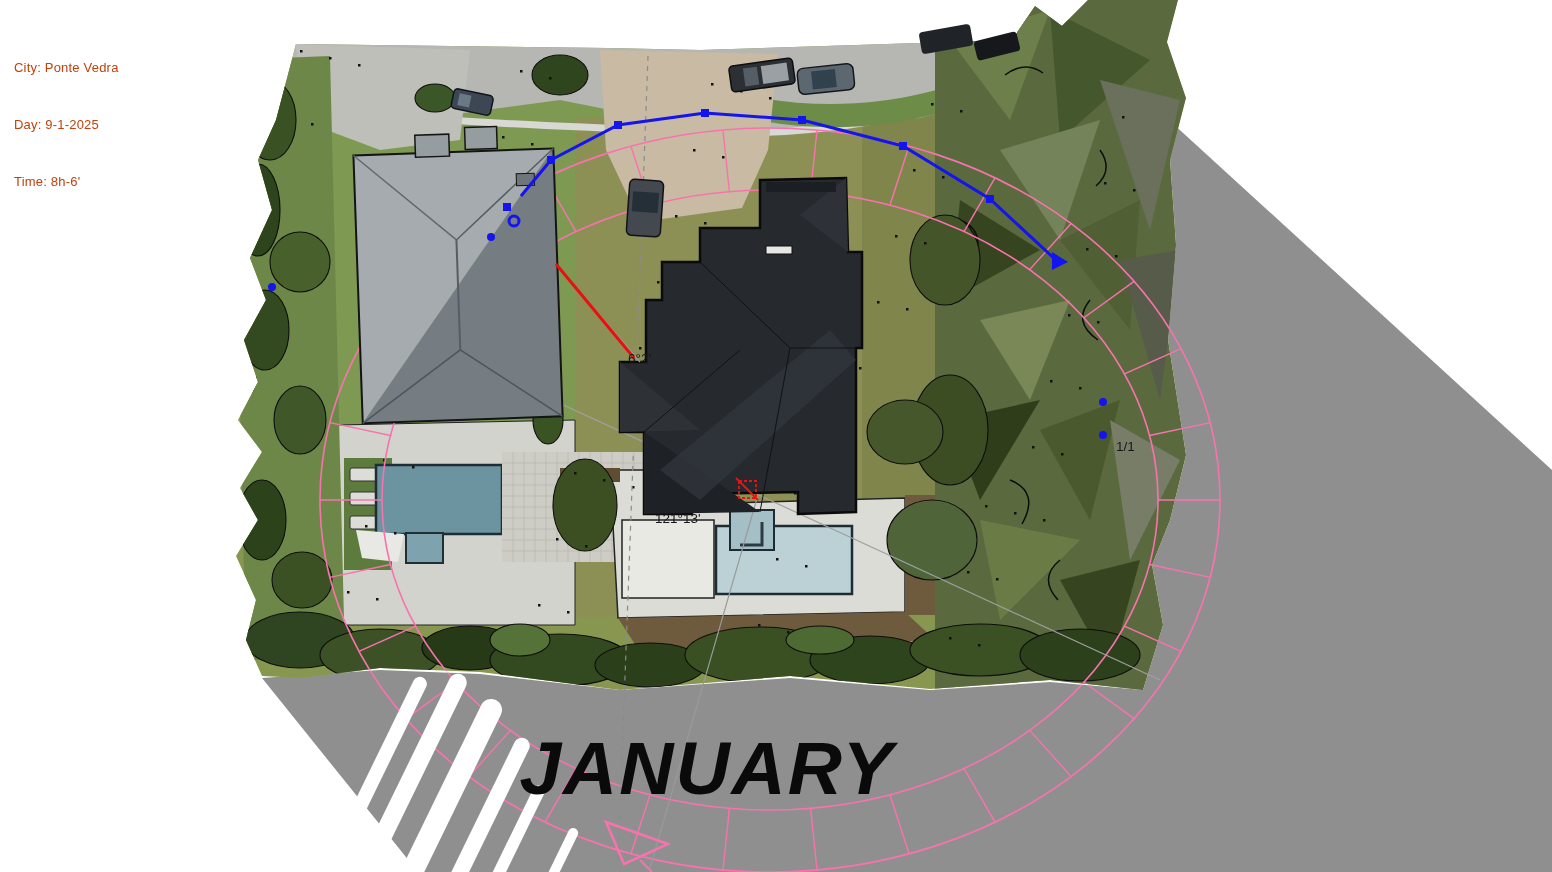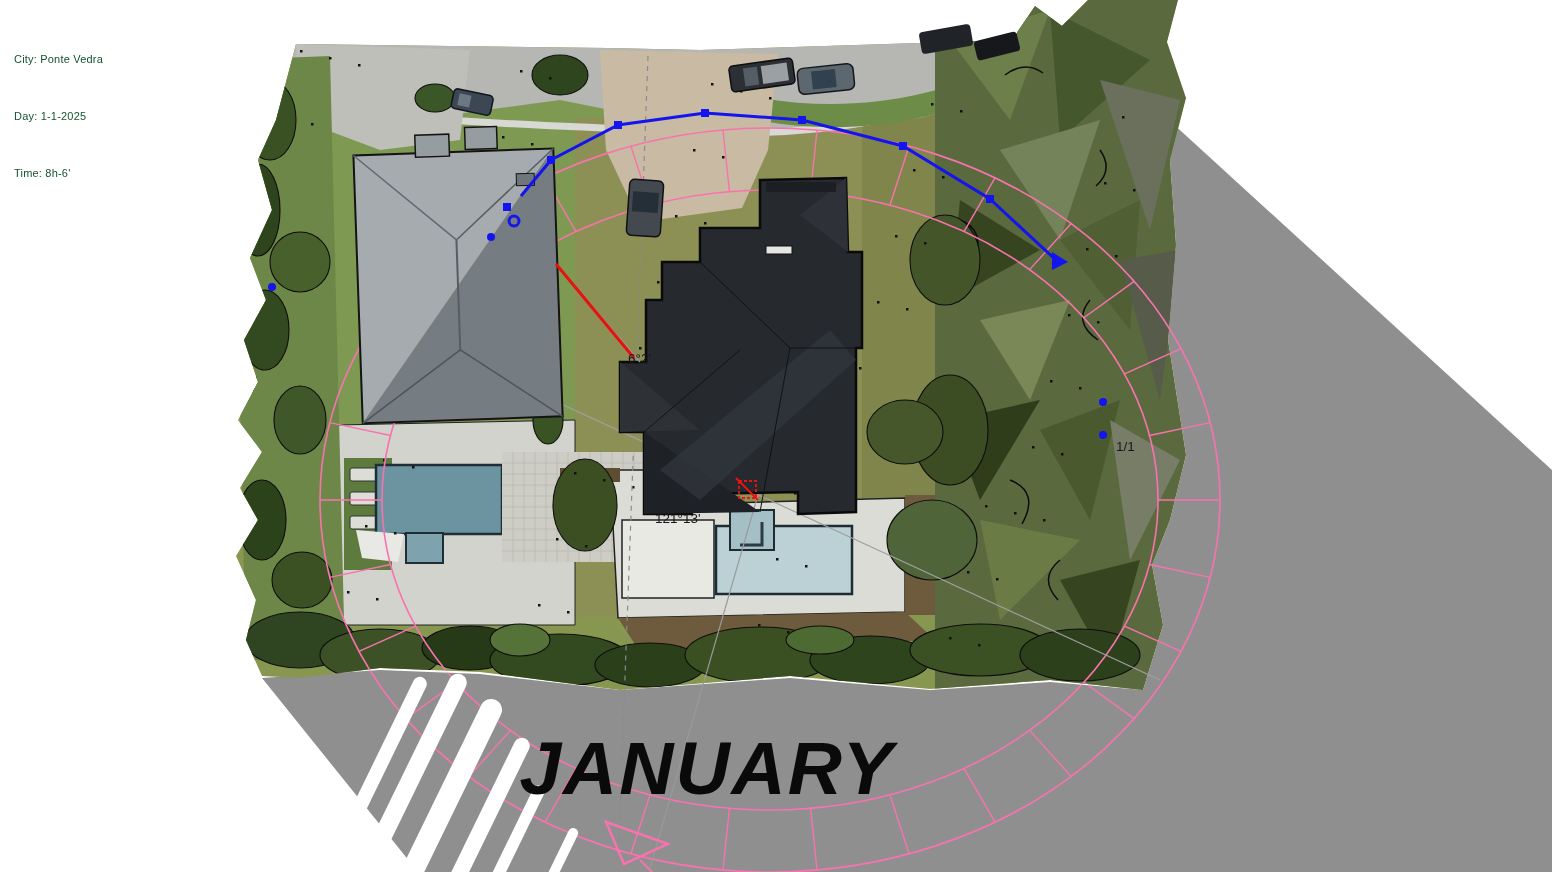--- a/index.html
+++ b/index.html
@@ -1,19 +1,19 @@
 <!DOCTYPE html>
 <html><head>
 <meta charset="utf-8">
 <style>
   html,body{margin:0;padding:0;background:#ffffff;}
   #stage{position:relative;width:1552px;height:872px;overflow:hidden;background:#ffffff;
          font-family:"Liberation Sans",sans-serif;}
   #scene{position:absolute;left:0;top:0;}
-  #info-overlay{position:absolute;left:14px;top:12px;color:#14532d;font-size:11px;
+  #info-overlay{position:absolute;left:14px;top:20px;color:#c2410c;font-size:13px;
                 line-height:19px;letter-spacing:.2px;white-space:pre;}
   .ring{stroke:#f873ae;stroke-width:1.6;fill:none;}
   #ring-ticks line{stroke:#f873ae;stroke-width:1.4;}
   .veg{stroke:#0e0e0e;stroke-width:1.1;}
   .lbl{fill:#17171b;font-family:"Liberation Sans",sans-serif;font-size:13.5px;}
 </style>
 </head>
 <body>
 
 <div id="stage">
@@ -344,17 +344,17 @@
   <text x="707" y="794" text-anchor="middle" font-family="Liberation Sans, sans-serif" font-size="75" font-weight="bold" font-style="italic" letter-spacing="2" fill="#0a0a0a">JANUARY</text>
 
   <g>
     <polygon points="606,822 668,844 624,864" fill="none" stroke="#f873ae" stroke-width="2.5"></polygon>
     <line x1="640" y1="860" x2="652" y2="872" stroke="#f873ae" stroke-width="2"></line>
   </g>
 </svg>
 
 <div id="info-overlay">
   <div>City: Ponte Vedra</div>
-  <div>Day: 1-1-2025</div>
+  <div>Day: 9-1-2025</div>
   <div>Time: 8h-6'</div>
 </div>
 
 </div>
 
 </body></html>

